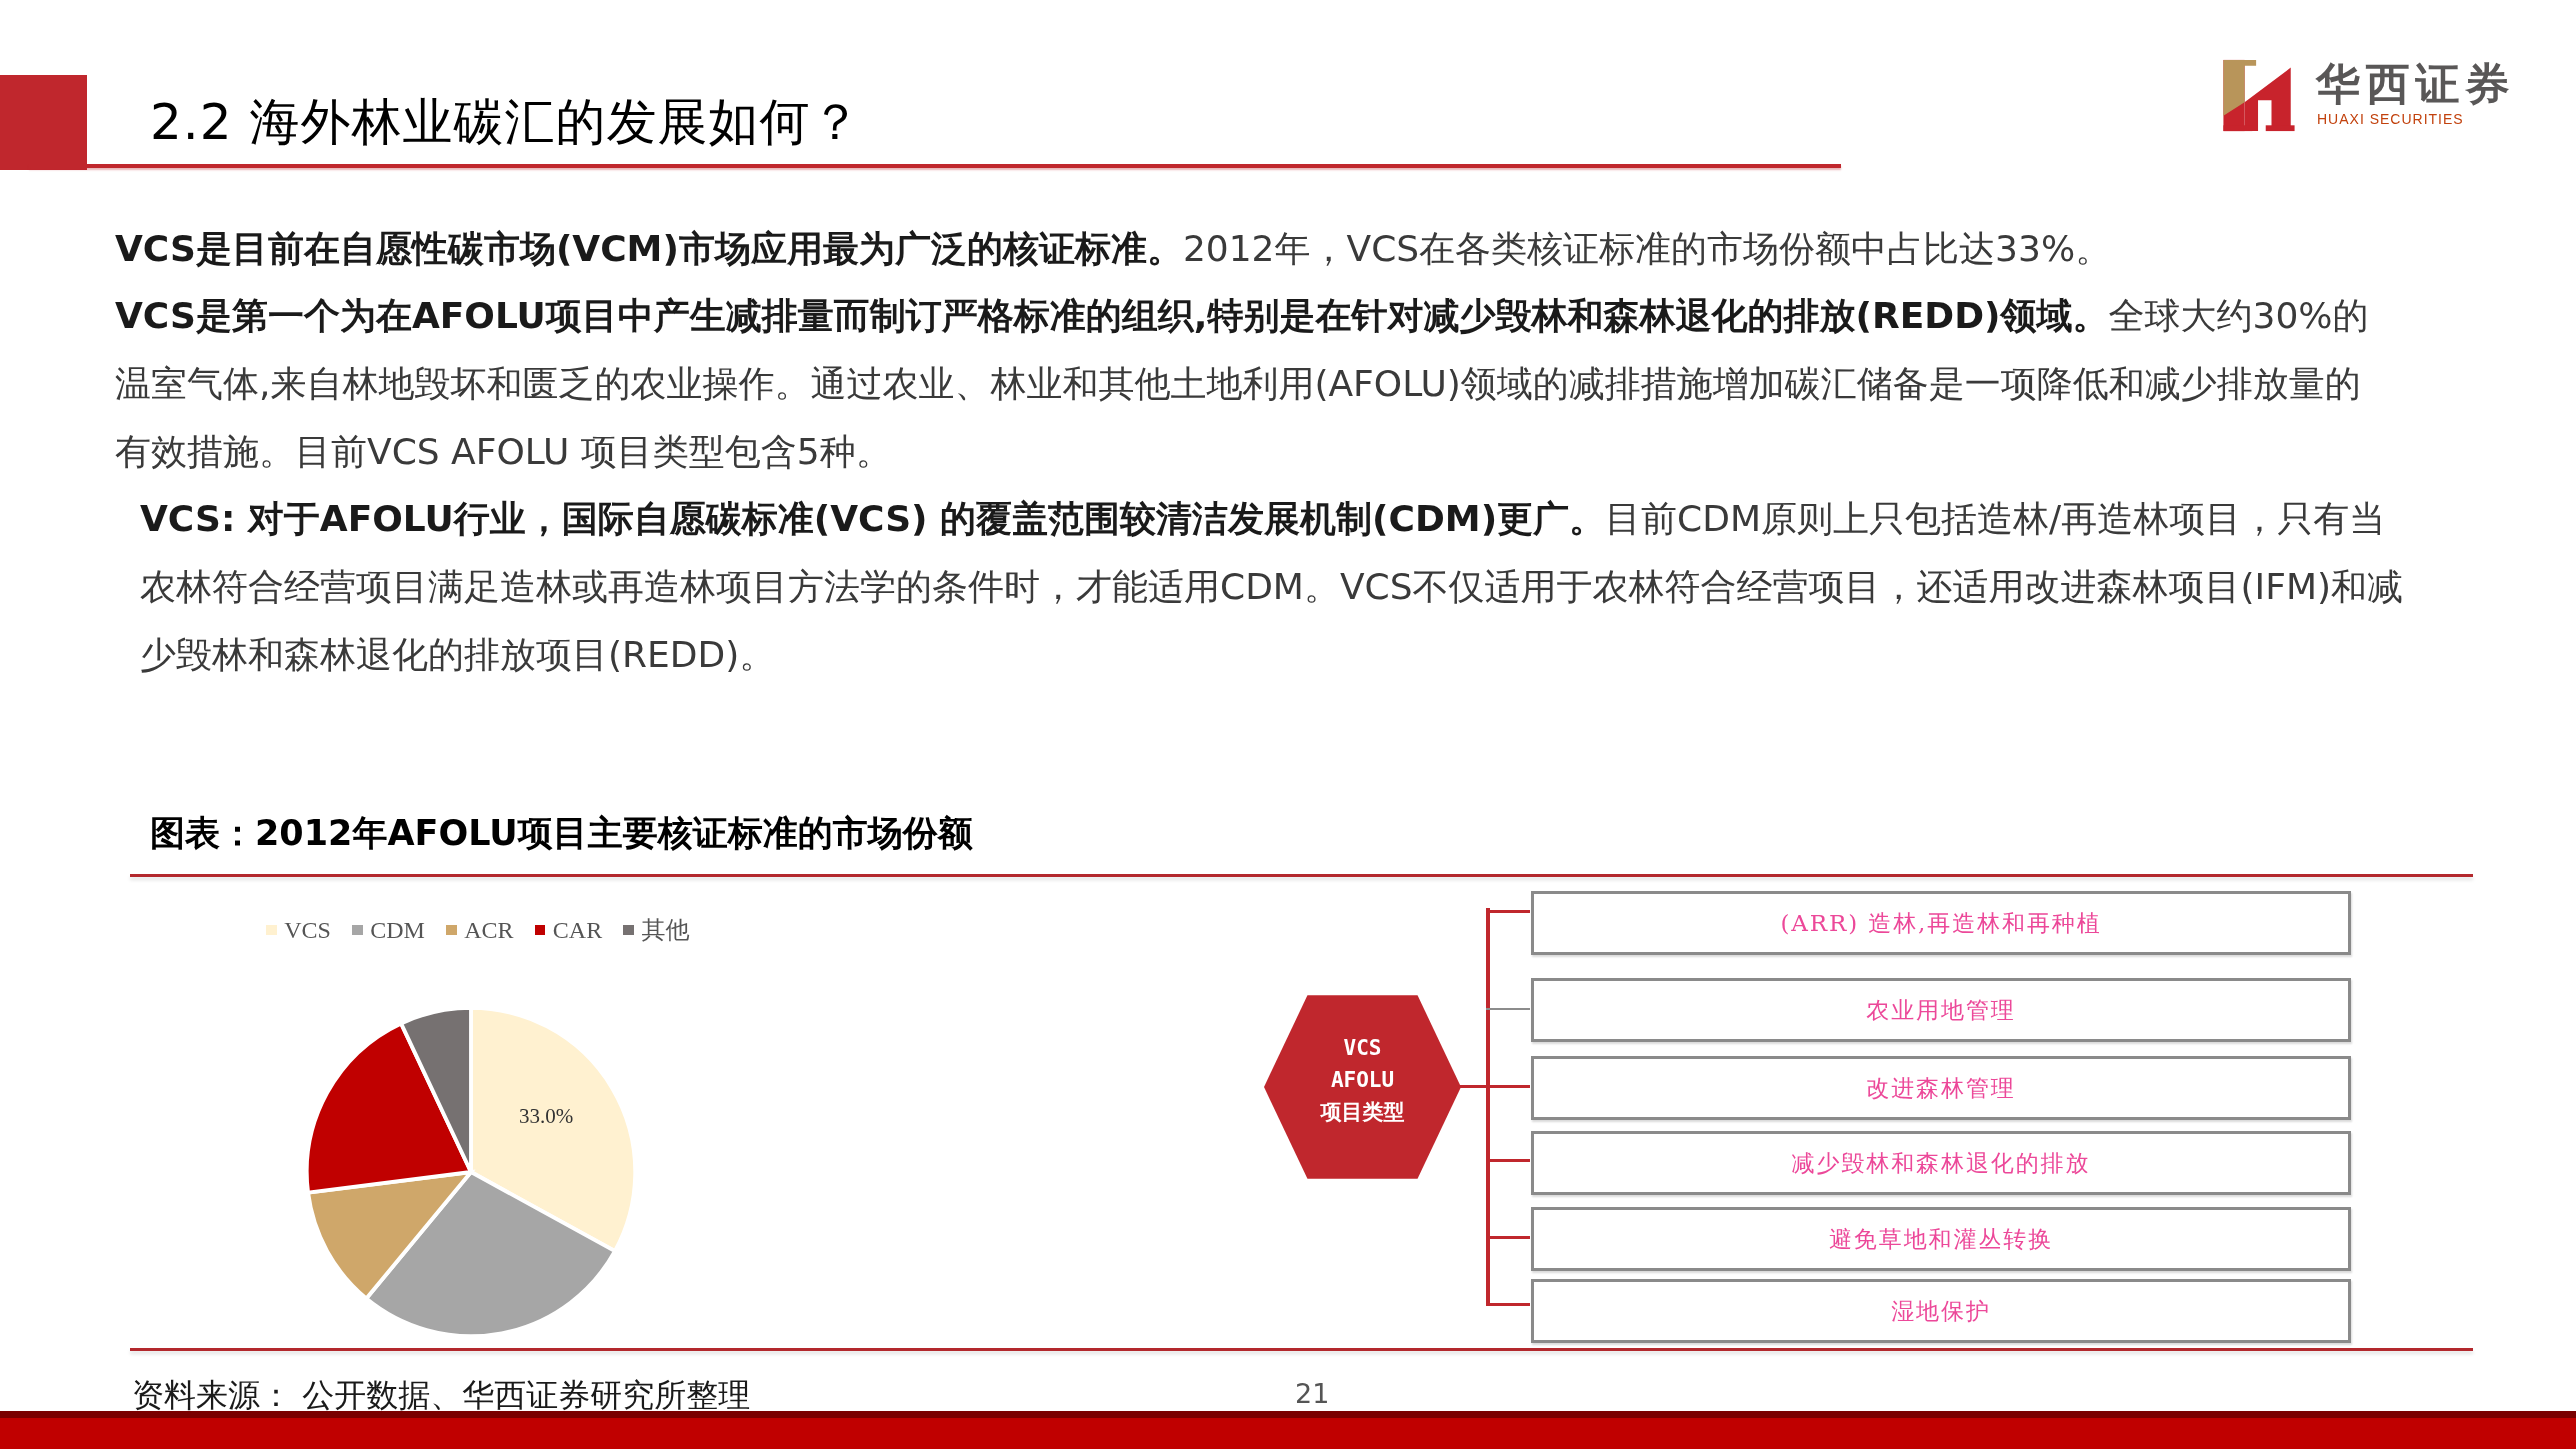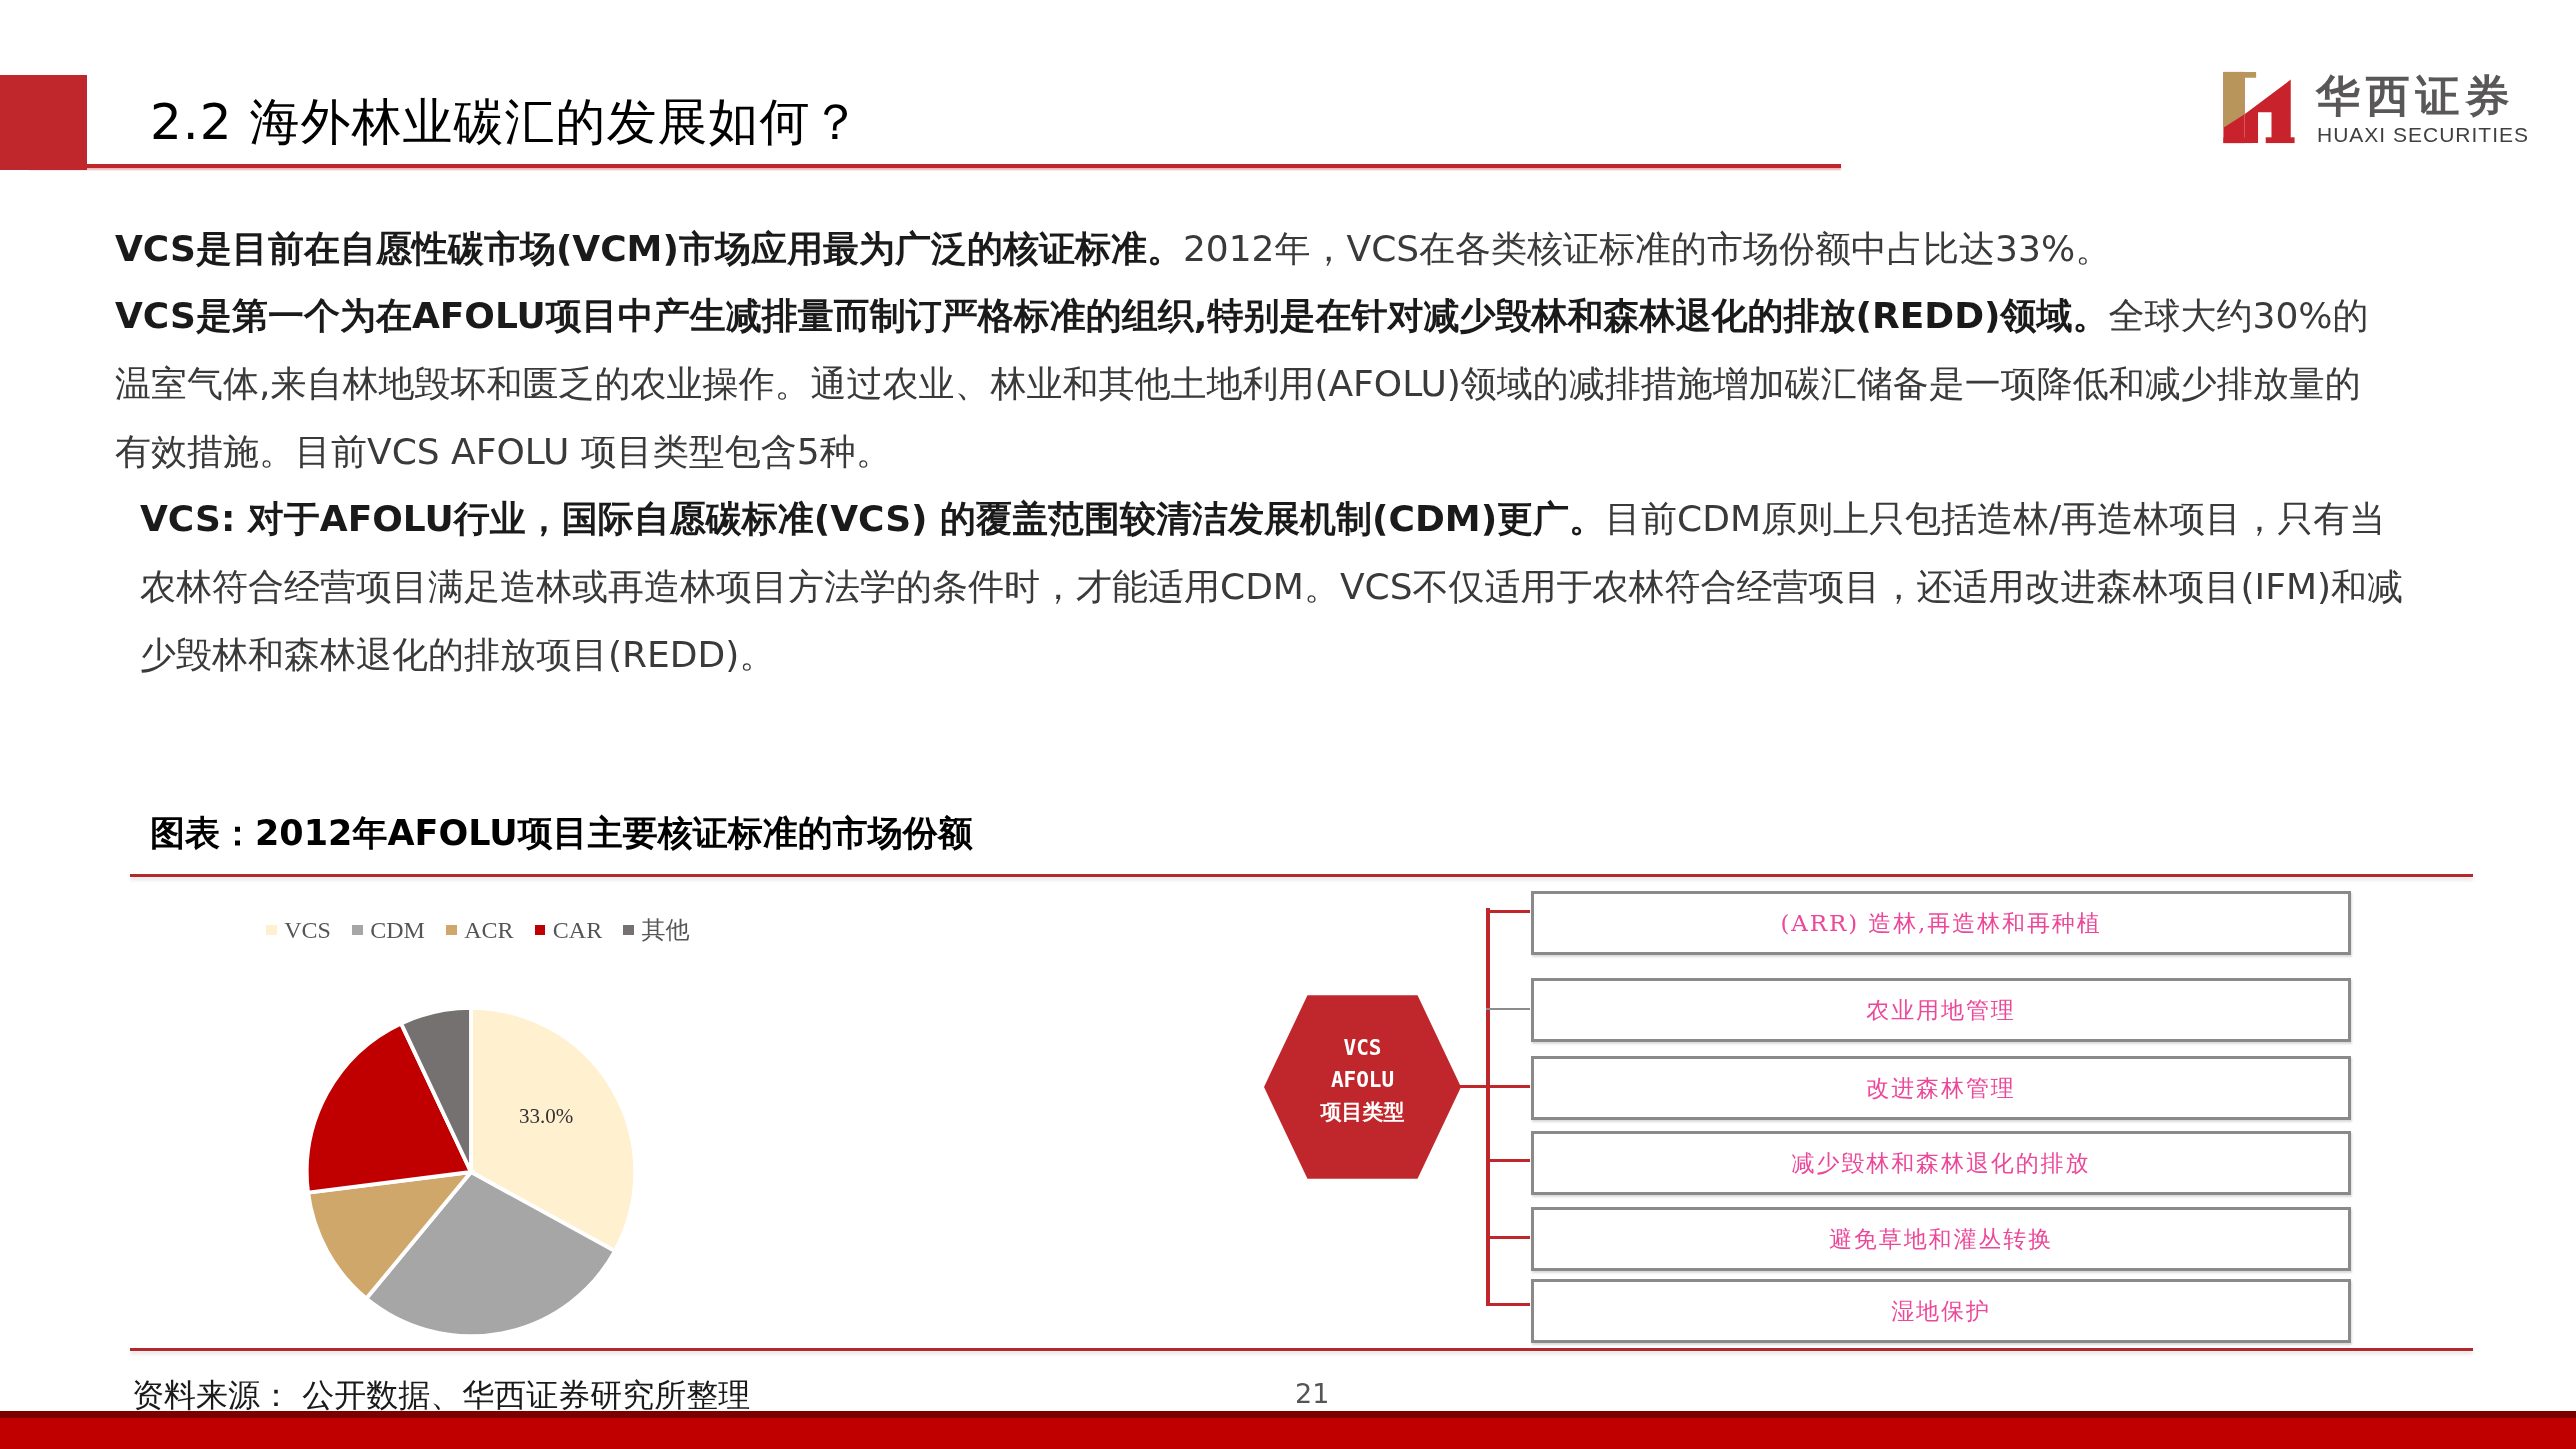--- a/index.html
+++ b/index.html
@@ -9,24 +9,24 @@
     font-family: "DejaVu Sans", "Liberation Sans", sans-serif;
     color: #333333;
   }
   .abs { position: absolute; }
 
   
   .title-block { left: 0; top: 75px; width: 87px; height: 95px; background: #c0272d; }
   .title-text { left: 150px; top: 89px; font-size: 50px; font-weight: normal; color: #000; letter-spacing: 1px; white-space: nowrap; }
   .title-rule { left: 29px; top: 164px; width: 1812px; height: 3.9px; background: #c0272d; box-shadow: 0 1.9px 1.9px rgba(192,39,45,0.35); }
 
-  .logo { left: 2213px; top: 53px; width: 319px; height: 87px; margin-top: 12px; }
+  .logo { left: 2213px; top: 53px; width: 319px; height: 87px; }
   .logo-mark { position: absolute; left: 9.7px; top: 4.8px; width: 72px; height: 75px; }
   .logo-cn { position: absolute; left: 103px; top: 1.9px; font-family: "DejaVu Serif", "Liberation Serif", serif; font-size: 44px; font-weight: bold; color: #595757; letter-spacing: 5.8px; white-space: nowrap; }
-  .logo-en { position: absolute; left: 104px; top: 58px; font-family: "Liberation Sans", sans-serif; font-size: 21px; color: #404040; letter-spacing: 1px; white-space: nowrap; }
+  .logo-en { position: absolute; left: 104px; top: 58px; font-family: "Liberation Sans", sans-serif; font-size: 14px; color: #c2410c; letter-spacing: 1px; white-space: nowrap; }
 
   
   .para { left: 115px; width: 2280px; font-size: 36px; line-height: 68px; color: #3a3a3a; }
   .para b { color: #1a1a1a; }
   .p1 { top: 215px; }
   .p2 { top: 282px; }
   .p3 { top: 485px; margin-left: 25px; }
 
   
   .fig-title { left: 150px; top: 810px; font-size: 35px; font-weight: bold; color: #000; white-space: nowrap; }

